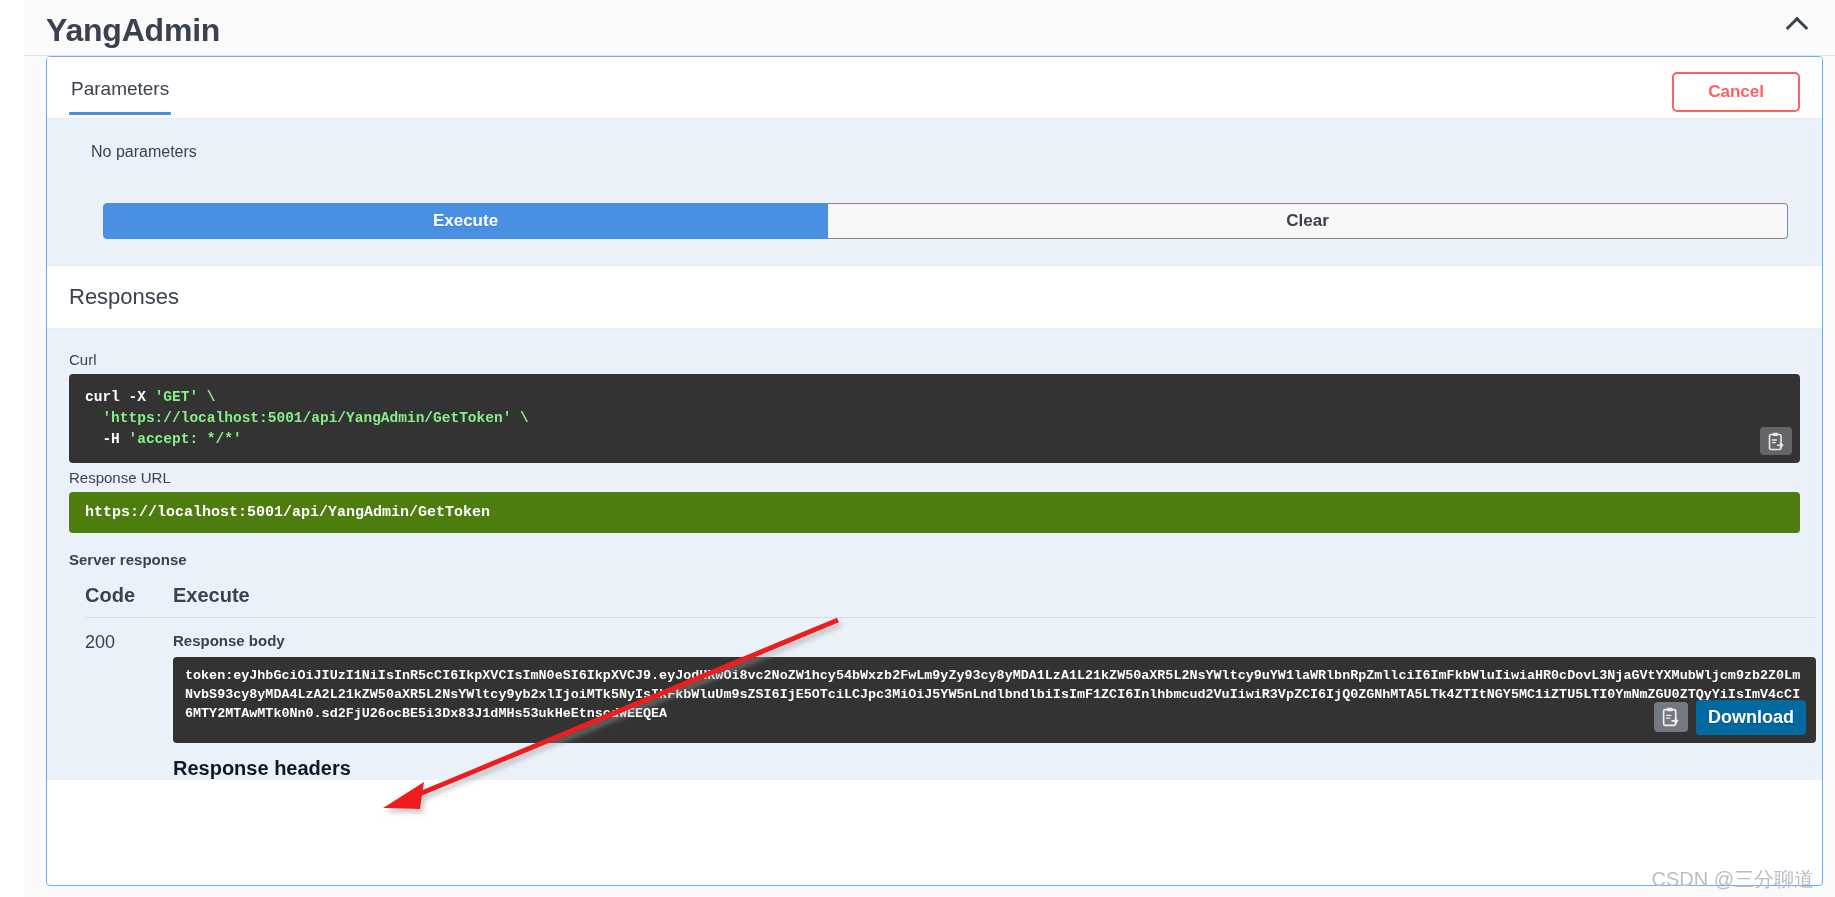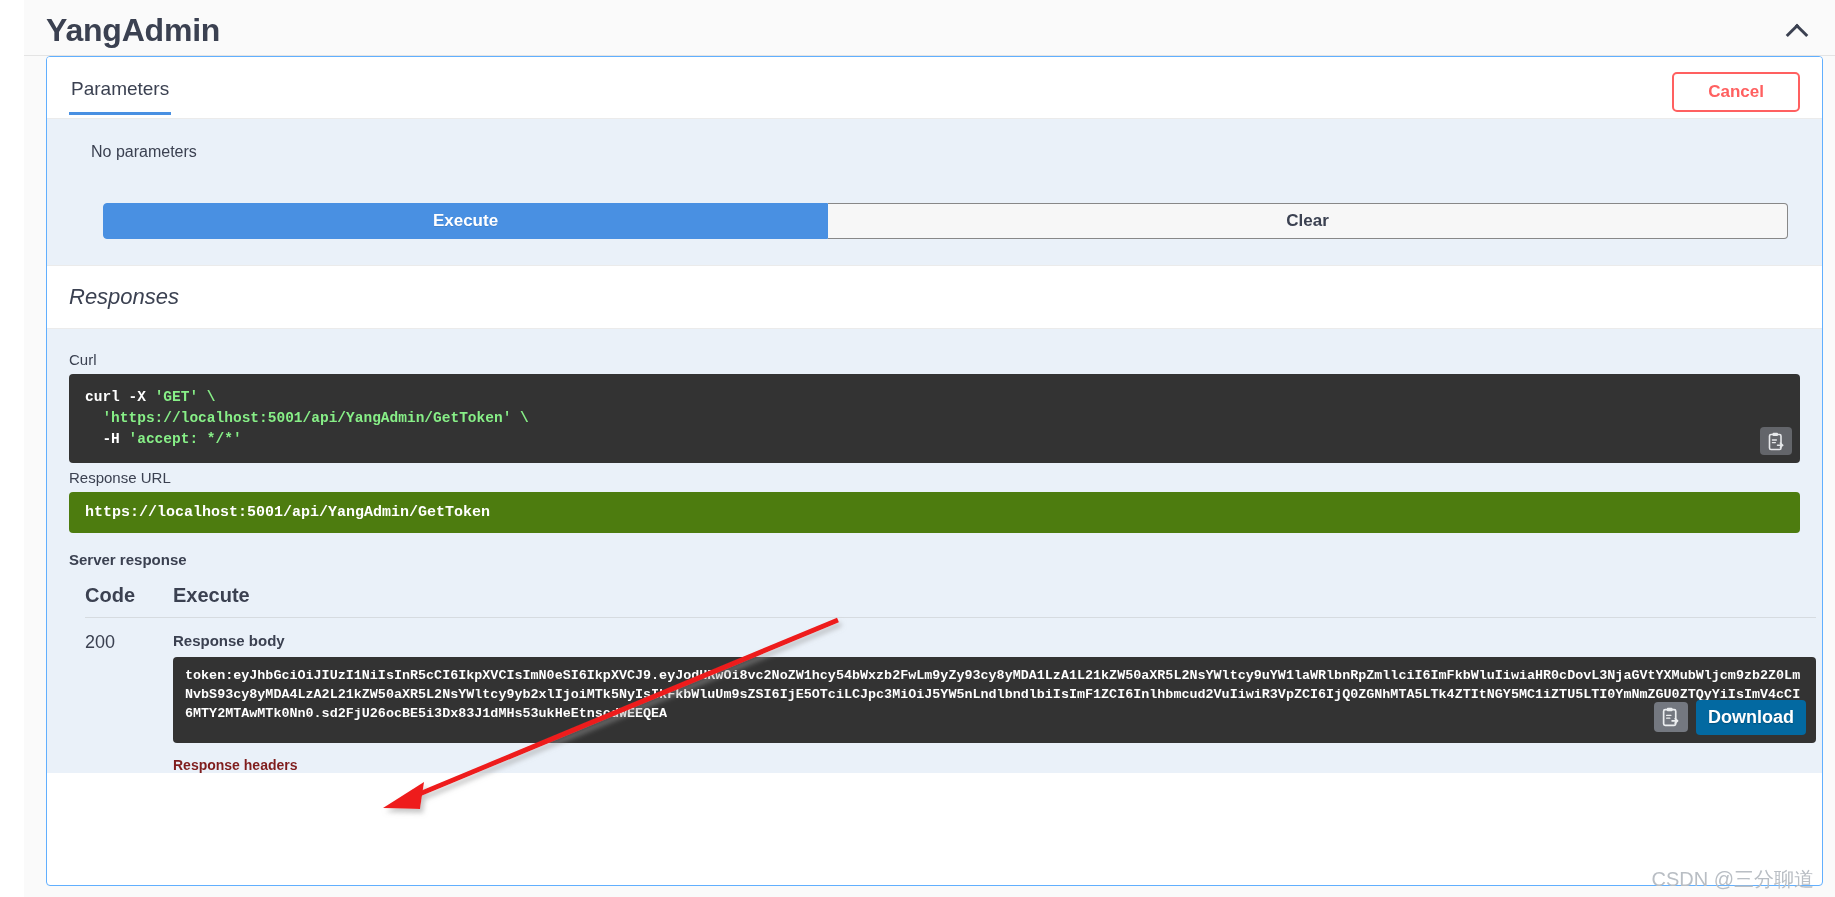--- a/index.html
+++ b/index.html
@@ -11,21 +11,21 @@
     overflow: hidden;
   }
   .page {
     position: relative;
     width: 1835px; height: 897px;
     background: #fafafa;
     overflow: hidden;
   }
   
   .tag-header {
-    display: flex; align-items: center; justify-content: space-between;
+    display: flex; align-items: flex-start; justify-content: space-between;
     padding: 14px 22px 10px 46px;
     background: #fafafa;
     border-bottom: 1px solid #e4e4e4;
     height: 56px;
   }
   .tag-title {
     font-size: 32px; font-weight: bold; color: #3b4151;
     letter-spacing: -0.2px; line-height: 1;
   }
   .chevron {
@@ -127,21 +127,21 @@
     display: flex; align-items: center; justify-content: center;
     cursor: pointer;
   }
   
   .responses-head {
     background: #fff;
     padding: 18px 22px;
     border-top: 1px solid #ebebeb;
     border-bottom: 1px solid #ebebeb;
   }
-  .responses-title { font-size: 22px; color: #3b4151; font-style: italic; }
+  .responses-title { font-size: 22px; color: #3b4151; }
   .responses-body {
     background: #eaf1f9;
     padding: 16px 22px 0 22px;
   }
   .sub-label {
     font-size: 15px; color: #3b4151;
     margin: 6px 0 6px 0;
   }
   .code-block {
     background: #333; border-radius: 4px;
@@ -205,21 +205,21 @@
     justify-content: center; cursor: pointer;
   }
   .tok-download {
     background: #0369a1; color: #fff; border-radius: 4px;
     font-size: 18px; font-weight: bold;
     padding: 5px 12px; cursor: pointer;
     font-family: "Liberation Sans", sans-serif;
     text-shadow: 0 1px 1px rgba(0,0,0,0.25);
   }
   .resp-headers-label {
-    font-size: 14px; font-weight: bold; color: #7f1d1d;
+    font-size: 20px; font-weight: bold; color: #0f172a;
     margin: 14px 0 0 0;
   }
   
   .arrow-svg {
     position: absolute; left: 0; top: 0;
     width: 1835px; height: 897px;
     pointer-events: none;
   }
   
   .watermark {

